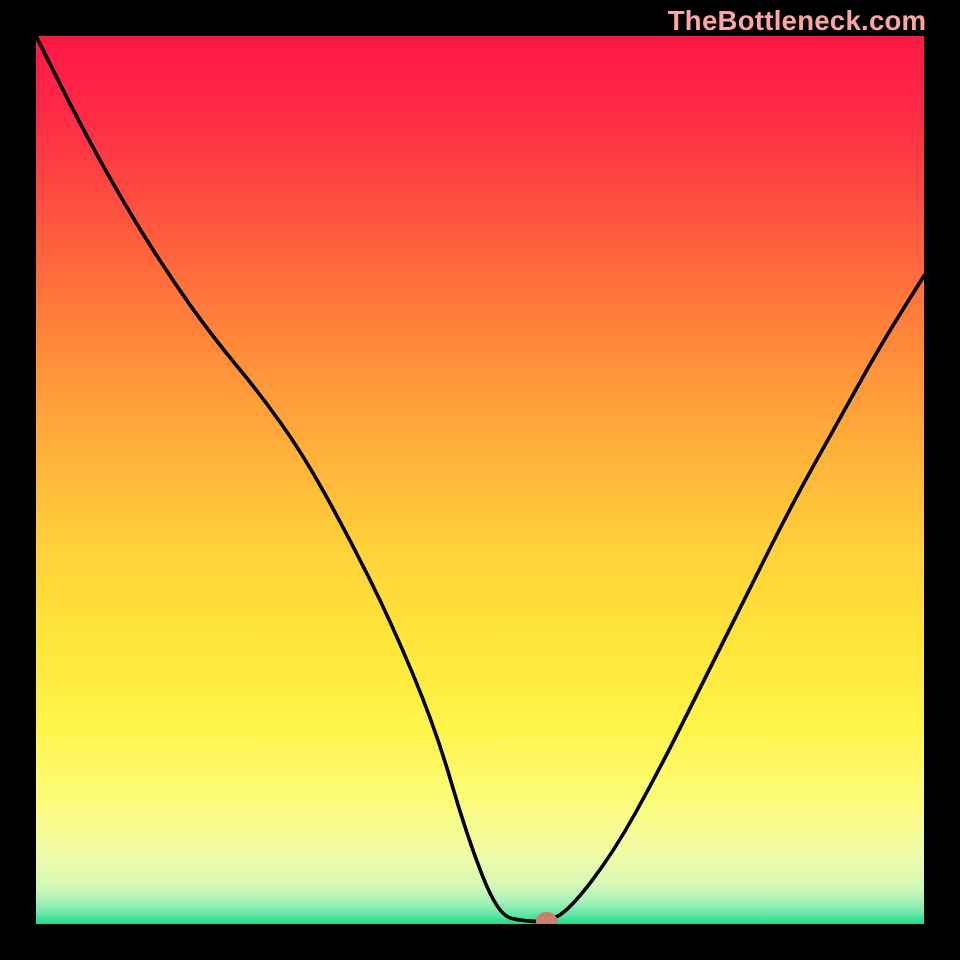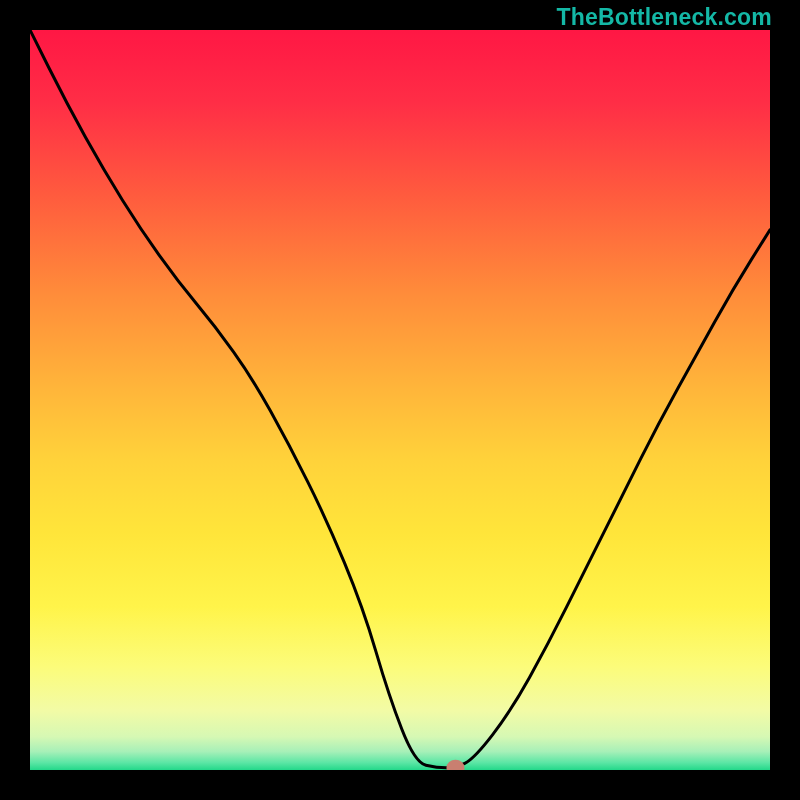--- a/index.html
+++ b/index.html
@@ -26,21 +26,21 @@
     height: 740px;
     overflow: hidden;
   }
   .attribution {
     position: absolute;
     top: 4px;
     right: 28px;
     font-family: Arial, Helvetica, sans-serif;
     font-size: 23px;
     font-weight: bold;
-    color: #14b8a6;
+    color: #fca5a5;
     letter-spacing: 0.2px;
   }
   svg {
     display: block;
   }
 </style>
 </head>
 <body>
 
 <div class="frame">

